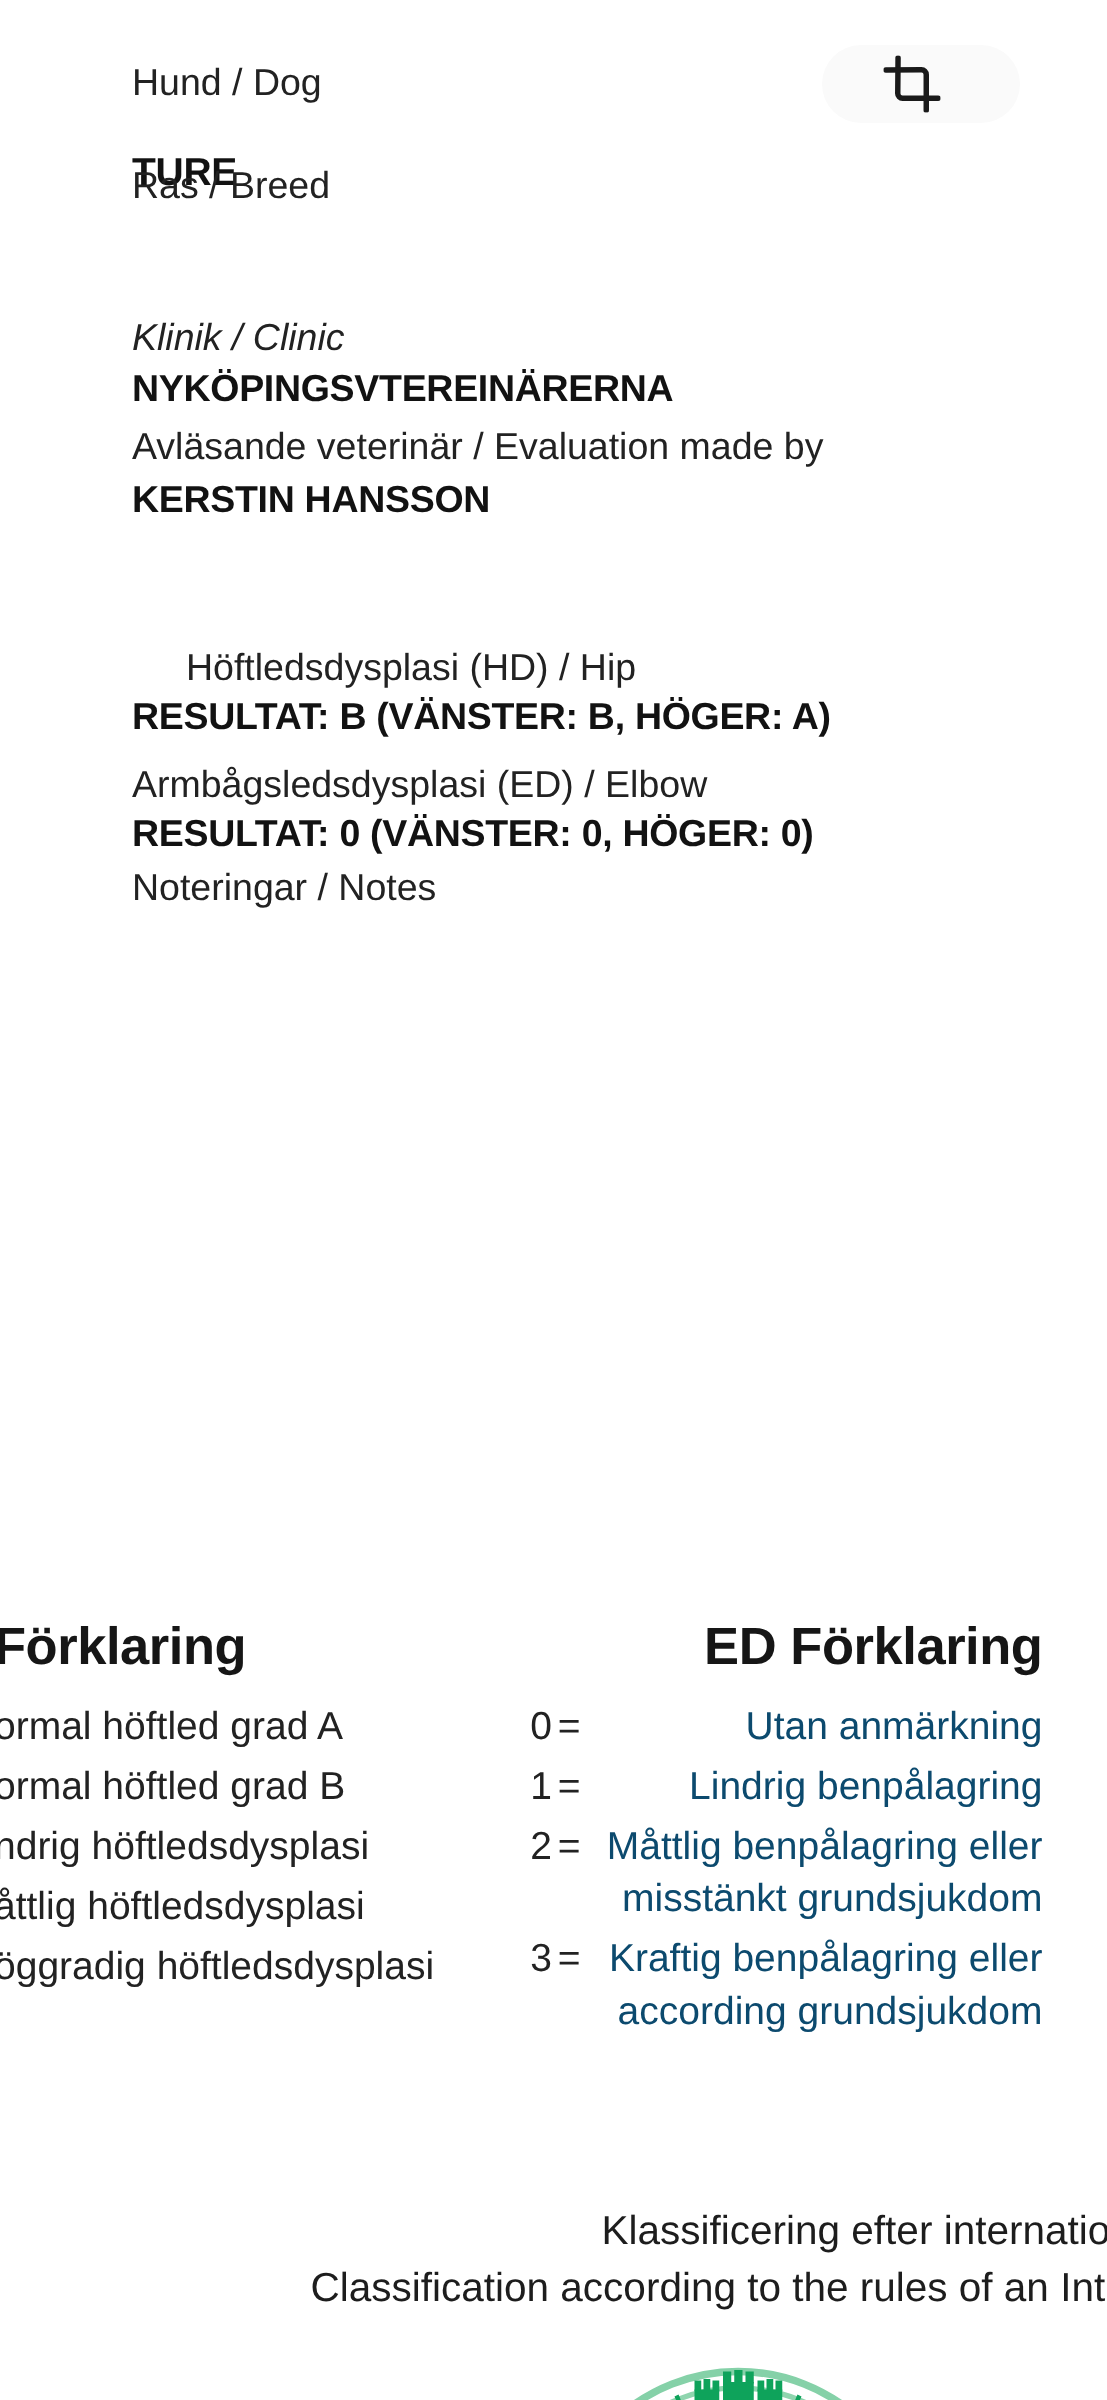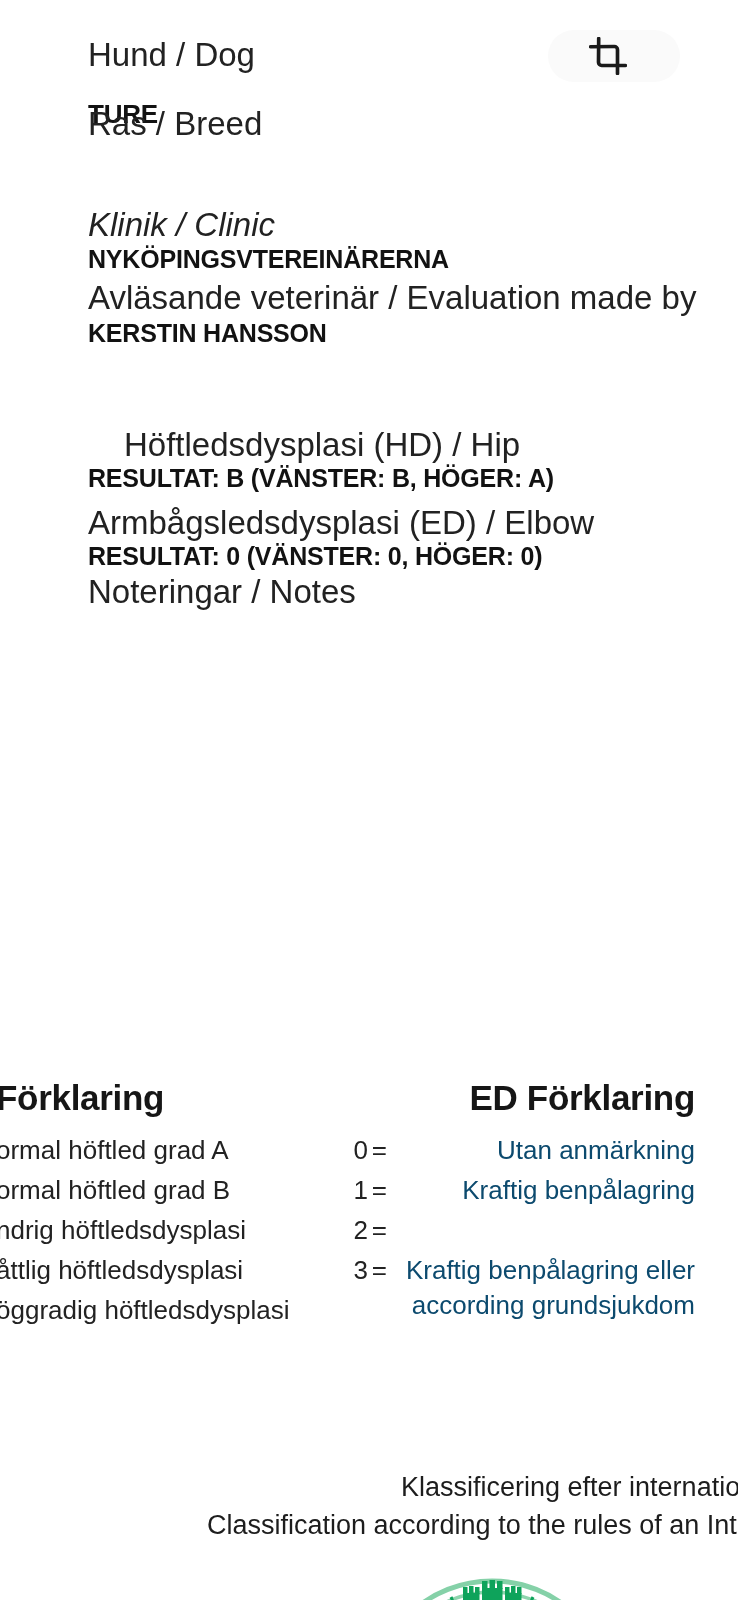--- a/index.html
+++ b/index.html
@@ -8,21 +8,21 @@
     position: relative;
     width: 738px;
     height: 1600px;
     overflow: hidden;
     background: #ffffff;
     font-family: "Liberation Sans", "DejaVu Sans", sans-serif;
     color: #1e1e1e;
   }
   .abs { position: absolute; }
   .label {
-    font-size: 33px;
+    font-size: 25px;
     line-height: 30px;
     font-weight: 400;
     color: #222222;
     white-space: nowrap;
   }
   .value {
     font-size: 25px;
     line-height: 30px;
     font-weight: 700;
     color: #121212;
@@ -124,26 +124,30 @@
 
   <div class="ed-row">
     <span class="ed-num">0</span>
     <span class="ed-eq">=</span>
     <span class="ed-text">Utan anmärkning</span>
   </div>
 
   <div class="ed-row">
     <span class="ed-num">1</span>
     <span class="ed-eq">=</span>
-    <span class="ed-text">Kraftig benpålagring</span>
+    <span class="ed-text">Lindrig benpålagring</span>
   </div>
 
   <div class="ed-row">
     <span class="ed-num">2</span>
     <span class="ed-eq">=</span>
+    <span>
+      <span class="ed-text" style="display:block;">Måttlig benpålagring eller</span>
+      <span class="ed-text" style="display:block;">misstänkt grundsjukdom</span>
+    </span>
   </div>
 
   <div class="ed-row">
     <span class="ed-num">3</span>
     <span class="ed-eq">=</span>
     <span>
       <span class="ed-text" style="display:block;">Kraftig benpålagring eller</span>
       <span class="ed-text" style="display:block;">according grundsjukdom</span>
     </span>
   </div>

